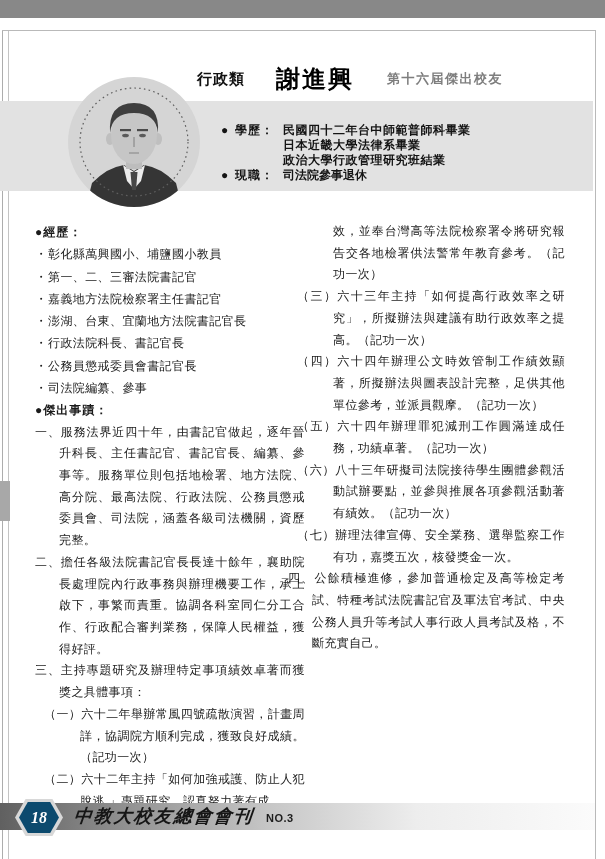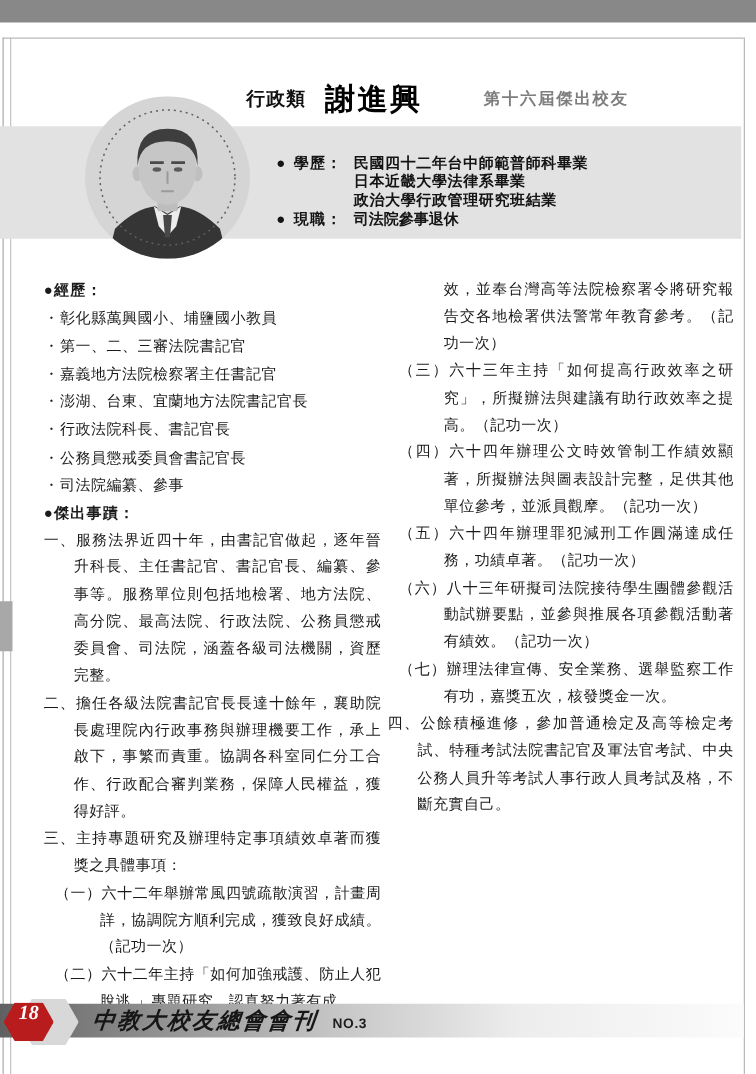--- a/index.html
+++ b/index.html
@@ -15,46 +15,46 @@
   .fl-top{left:2px;top:12px;width:593px;height:1px;}
   .fl-right{left:595px;top:12px;width:1px;height:847px;}
   .fl-bottom{left:2px;top:850px;width:603px;height:1px;}
   
   .band{position:absolute;left:0;top:83px;width:593px;height:90px;background:#e2e2e2;}
   .side-tab{position:absolute;left:0;top:463px;width:10px;height:40px;background:#a8a8a8;}
   
   .photo{position:absolute;left:68px;top:59px;width:132px;height:130px;}
   
   .hdr-category{position:absolute;left:197px;top:52px;font-size:15px;font-weight:bold;letter-spacing:1px;color:#111;}
-  .hdr-name{position:absolute;left:260px;top:45px;font-size:24px;font-weight:bold;letter-spacing:2px;color:#000;}
+  .hdr-name{position:absolute;left:276px;top:45px;font-size:24px;font-weight:bold;letter-spacing:2px;color:#000;}
   .hdr-honor{position:absolute;left:387px;top:52px;font-size:13px;font-weight:bold;letter-spacing:1.5px;
     color:#7e7e7e;font-family:"Liberation Serif","DejaVu Serif",serif;}
   
   .profile{position:absolute;left:221px;top:105px;font-size:12px;font-weight:bold;line-height:15px;color:#141414;}
   .profile .row{display:flex;}
   .profile .marker{width:14px;}
   .profile .plabel{width:48px;letter-spacing:1px;}
   .profile .plines div{letter-spacing:0.5px;}
   
   .col{position:absolute;top:203px;font-size:12px;line-height:21.7px;text-align:justify;color:#1b1b1b;letter-spacing:0.4px;}
   .col-left{left:35px;width:270px;height:585px;overflow:hidden;}
-  .col-right{left:310px;width:277px;height:585px;overflow:hidden;}
+  .col-right{left:288px;width:277px;height:585px;overflow:hidden;}
   .sec-head{font-weight:bold;letter-spacing:1px;line-height:22.3px;}
   .exp-item{line-height:22.3px;display:flex;}
   .exp-item .dot{width:13px;flex:none;}
   .p-num{padding-left:2em;text-indent:-2em;margin:0;}
   .p-sub{margin:0 0 0 9px;padding-left:3em;text-indent:-3em;}
   .p-cont{margin:0 0 0 9px;padding-left:3em;text-indent:0;}
   
   .footer-bar{position:absolute;left:0;top:785px;width:595px;height:27px;
     background:linear-gradient(to right,#606060 0%,#8a8a8a 18%,#c6c6c6 45%,#ededed 70%,#fbfbfb 100%);}
   .hex{position:absolute;clip-path:polygon(22% 0,78% 0,100% 50%,78% 100%,22% 100%,0 50%);}
   .hex-outer{left:15px;top:781px;width:48px;height:37px;background:#d8d8d8;}
-  .hex-inner{left:3px;top:784px;width:40px;height:31px;background:#b91c1c;
-    display:flex;justify-content:center;}
+  .hex-inner{left:19px;top:784px;width:40px;height:31px;background:#0c4a6e;
+    display:flex;align-items:center;justify-content:center;}
   .page-num{color:#fff;font-family:"Liberation Serif","DejaVu Serif",serif;
     font-style:italic;font-weight:bold;font-size:16px;}
   .footer-title{position:absolute;left:74px;top:786px;display:flex;align-items:baseline;gap:12px;}
   .journal-title{font-family:"Liberation Serif","DejaVu Serif",serif;font-style:italic;font-weight:bold;
     font-size:18px;letter-spacing:2px;color:#161616;transform:skewX(-6deg);}
   .journal-issue{font-size:11px;font-weight:bold;color:#1d1d1d;letter-spacing:0.5px;text-align:center;}
 </style>
 </head>
 <body>
 

